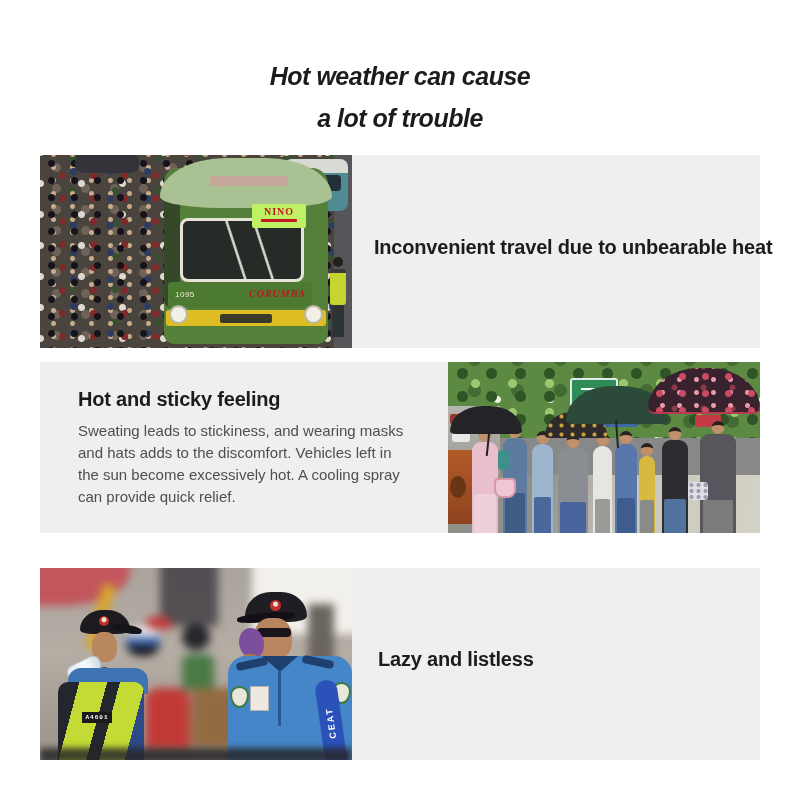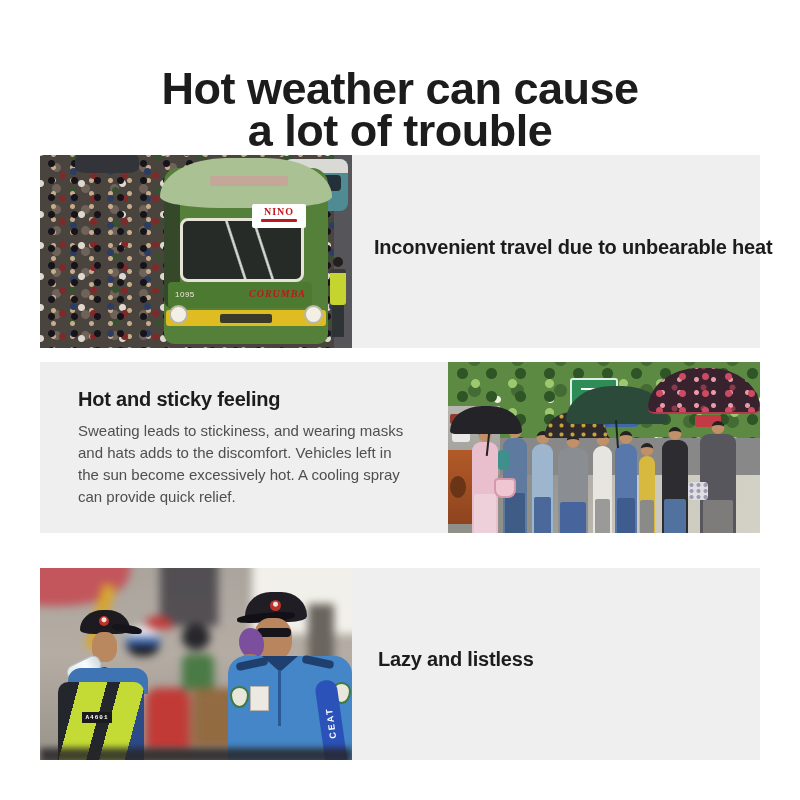--- a/index.html
+++ b/index.html
@@ -1,21 +1,21 @@
 <!DOCTYPE html>
 <html><head>
 <meta charset="utf-8">
 <style>
   html,body{margin:0;padding:0;background:#fff;}
   .canvas{position:relative;width:800px;height:800px;background:#ffffff;overflow:hidden;
           font-family:"Liberation Sans",sans-serif;color:#1c1c1c;}
 
   
   .title{position:absolute;top:38px;left:0;right:0;text-align:center;
-         font-size:45px;line-height:42px;font-weight:700;letter-spacing:-0.5px;color:#1c1c1c;}
+         font-size:25px;line-height:42px;font-weight:700;letter-spacing:-0.5px;color:#1c1c1c;font-style:italic;}
   .title span{display:block;}
 
   
   .row{position:absolute;left:40px;width:720px;}
   #row1{top:155px;height:193px;}
   #row2{top:362px;height:171px;}
   #row3{top:568px;height:192px;}
   .photo{position:absolute;top:0;height:100%;width:312px;overflow:hidden;background:#888;}
   #row1 .photo,#row3 .photo{left:0;}
   #row2 .photo{left:408px;}
@@ -52,21 +52,21 @@
   .van::before{content:"";position:absolute;left:0;right:0;top:0;height:14px;background:#d9dad6;border-radius:8px 8px 0 0;}
   .van-win{left:7px;right:7px;top:16px;height:16px;background:#1f2630;border-radius:4px;opacity:.9;}
   .bus{left:118px;top:3px;width:174px;height:190px;}
   .bus-body{left:6px;right:4px;top:10px;bottom:4px;background:#55803a;border-radius:14px 16px 10px 10px;}
   .bus-side{left:6px;top:30px;width:16px;height:120px;background:#1f241f;opacity:.6;border-radius:8px 0 0 8px;}
   .bus-roof{left:2px;right:0;top:0;height:50px;background:#a9c193;border-radius:50% 50% 45% 45% / 100% 100% 30% 30%;}
   .roof-banner{left:52px;top:18px;width:78px;height:10px;background:#caa29a;opacity:.85;border-radius:2px;}
   .windshield{left:22px;right:28px;top:60px;height:58px;background:#272b28;border:3px solid #e6e4d6;border-radius:8px;
     background-image:linear-gradient(72deg,transparent 44%,#cfd4cc 45% 46%,transparent 47%),
                      linear-gradient(72deg,transparent 64%,#cfd4cc 65% 66%,transparent 67%);}
-  .nino{right:26px;top:46px;width:54px;height:24px;background:#ffffff;border-radius:2px;
+  .nino{right:26px;top:46px;width:54px;height:24px;background:#bef264;border-radius:2px;
         color:#c0181f;font:700 10px/15px "Liberation Serif",serif;text-align:center;letter-spacing:1px;}
   .nino::after{content:"";display:block;height:3px;margin:0 9px;background:#c0181f;border-radius:1px;}
   .front-band{left:10px;right:20px;top:124px;height:26px;background:#4d7a31;border-radius:4px;}
   .fleet{left:7px;top:8px;font-size:8px;color:#efe9d8;letter-spacing:.5px;}
   .script{left:34px;right:6px;top:5px;font:700 italic 10px/14px "Liberation Serif",serif;color:#b51d1d;
           text-align:right;letter-spacing:1px;}
   .bumper{left:8px;right:6px;top:152px;height:16px;background:#dfbd22;border-radius:3px;}
   .plate{left:34%;width:32%;top:4px;height:9px;background:#3a3a2a;border-radius:2px;}
   .hl{width:15px;height:15px;border-radius:50%;background:#f2efe4;border:2px solid #b9b6a6;top:147px;}
   .hl-l{left:11px;}.hl-r{right:9px;}

